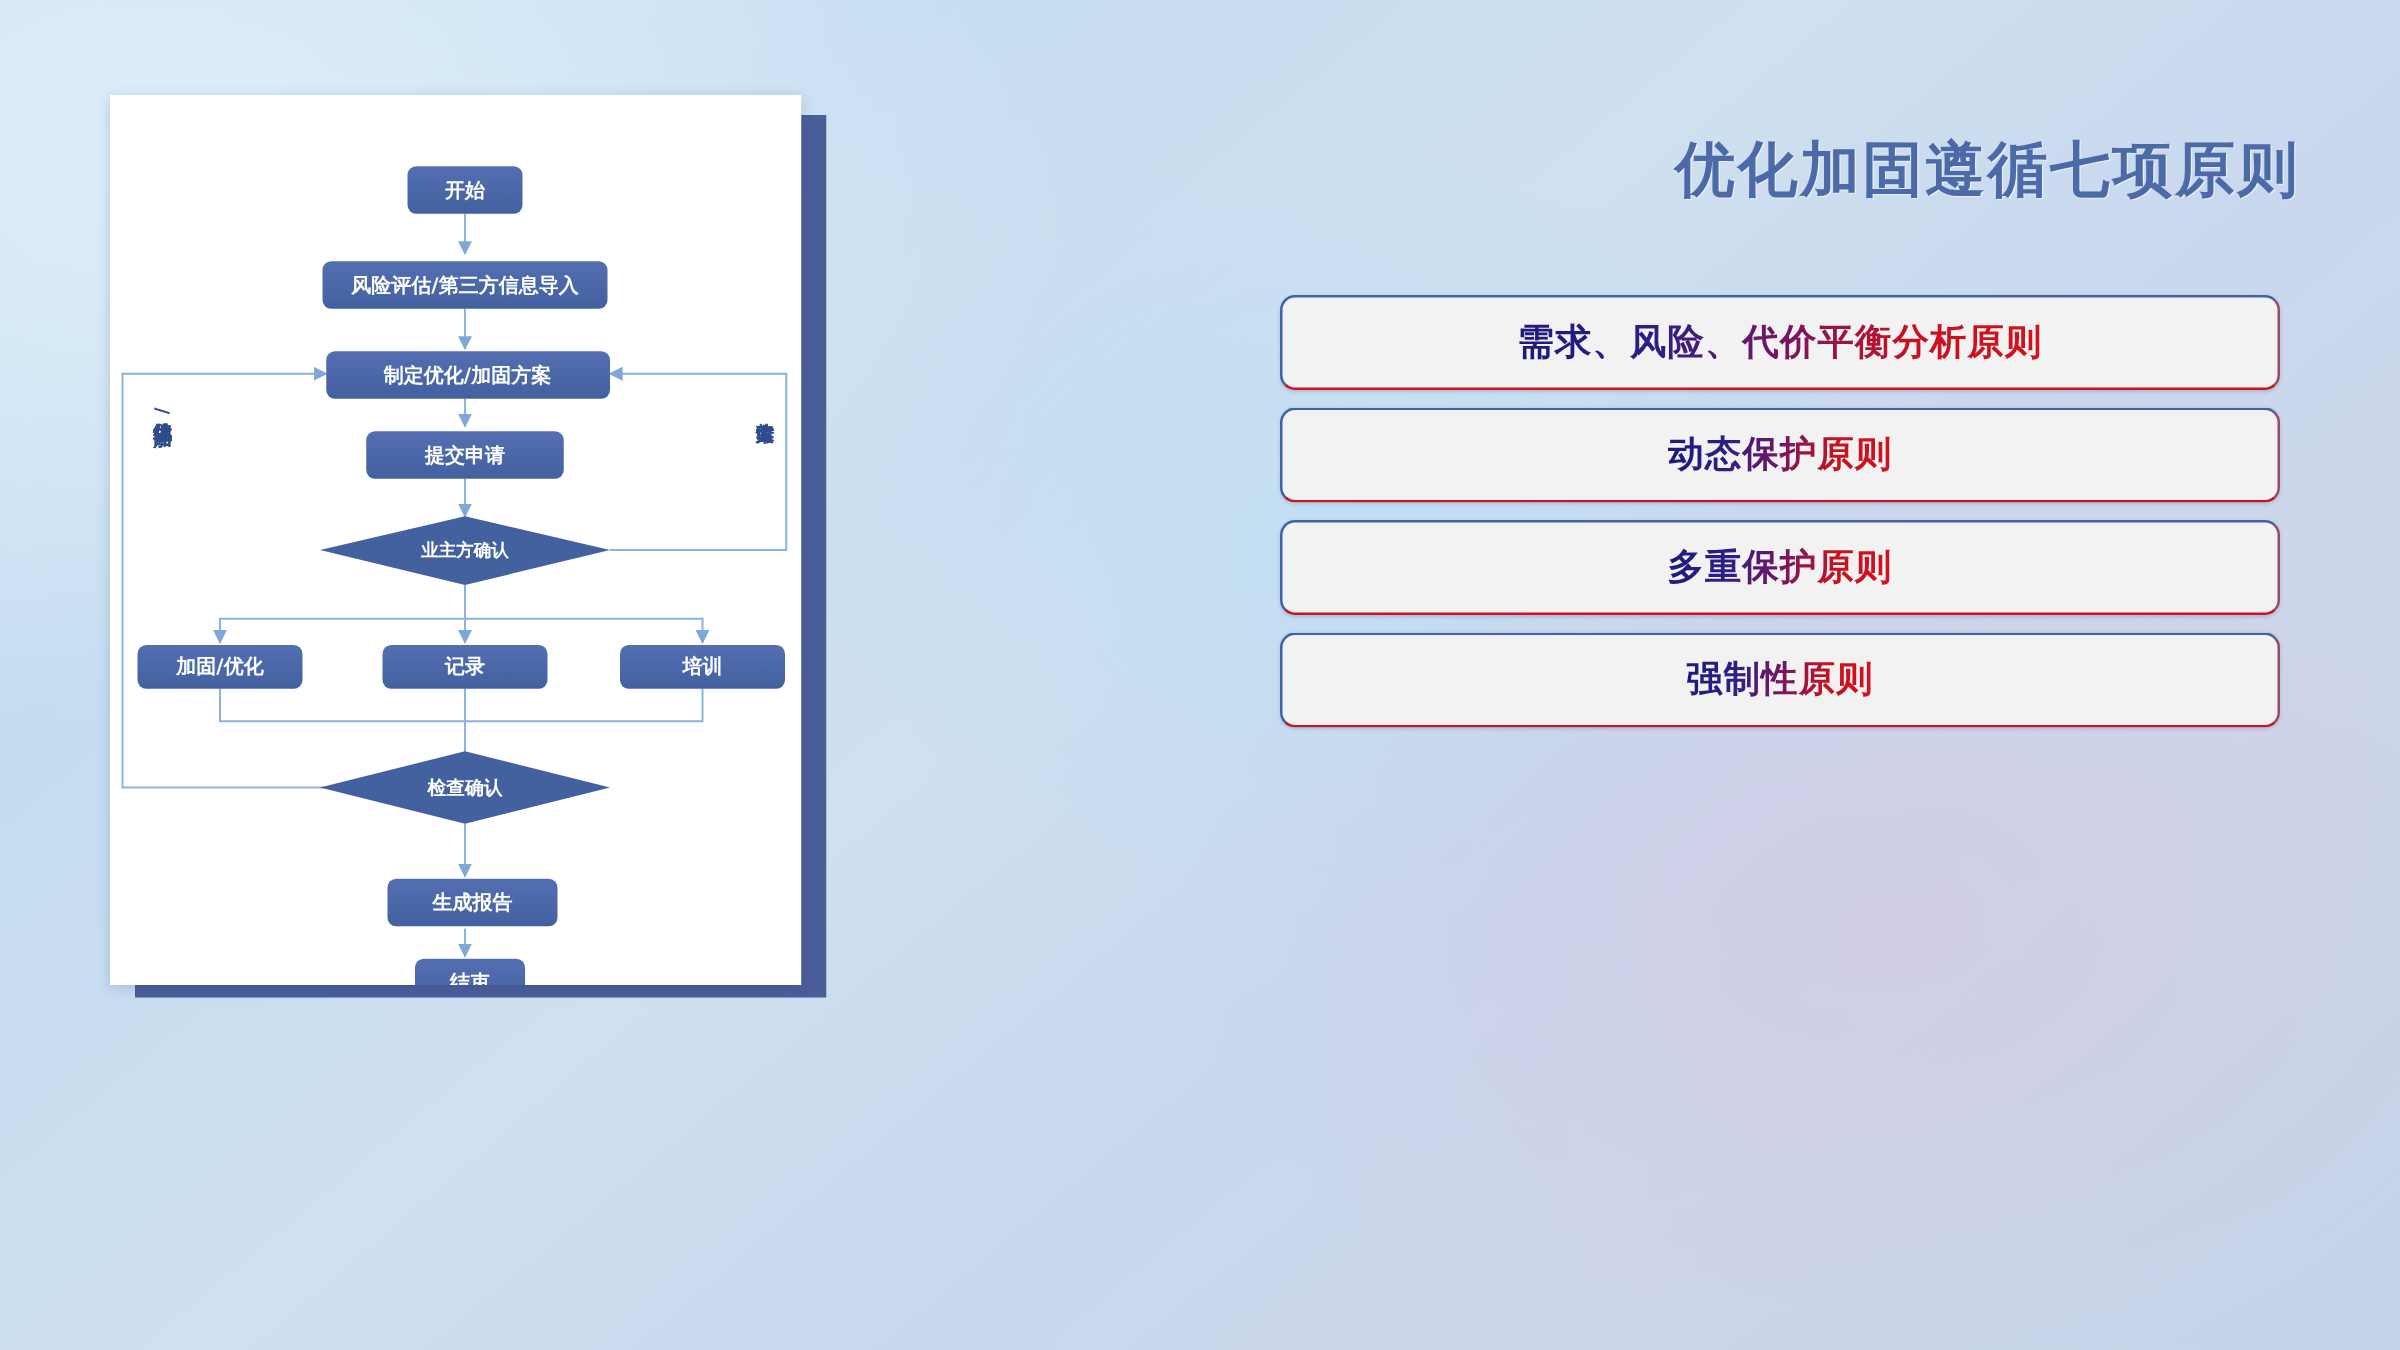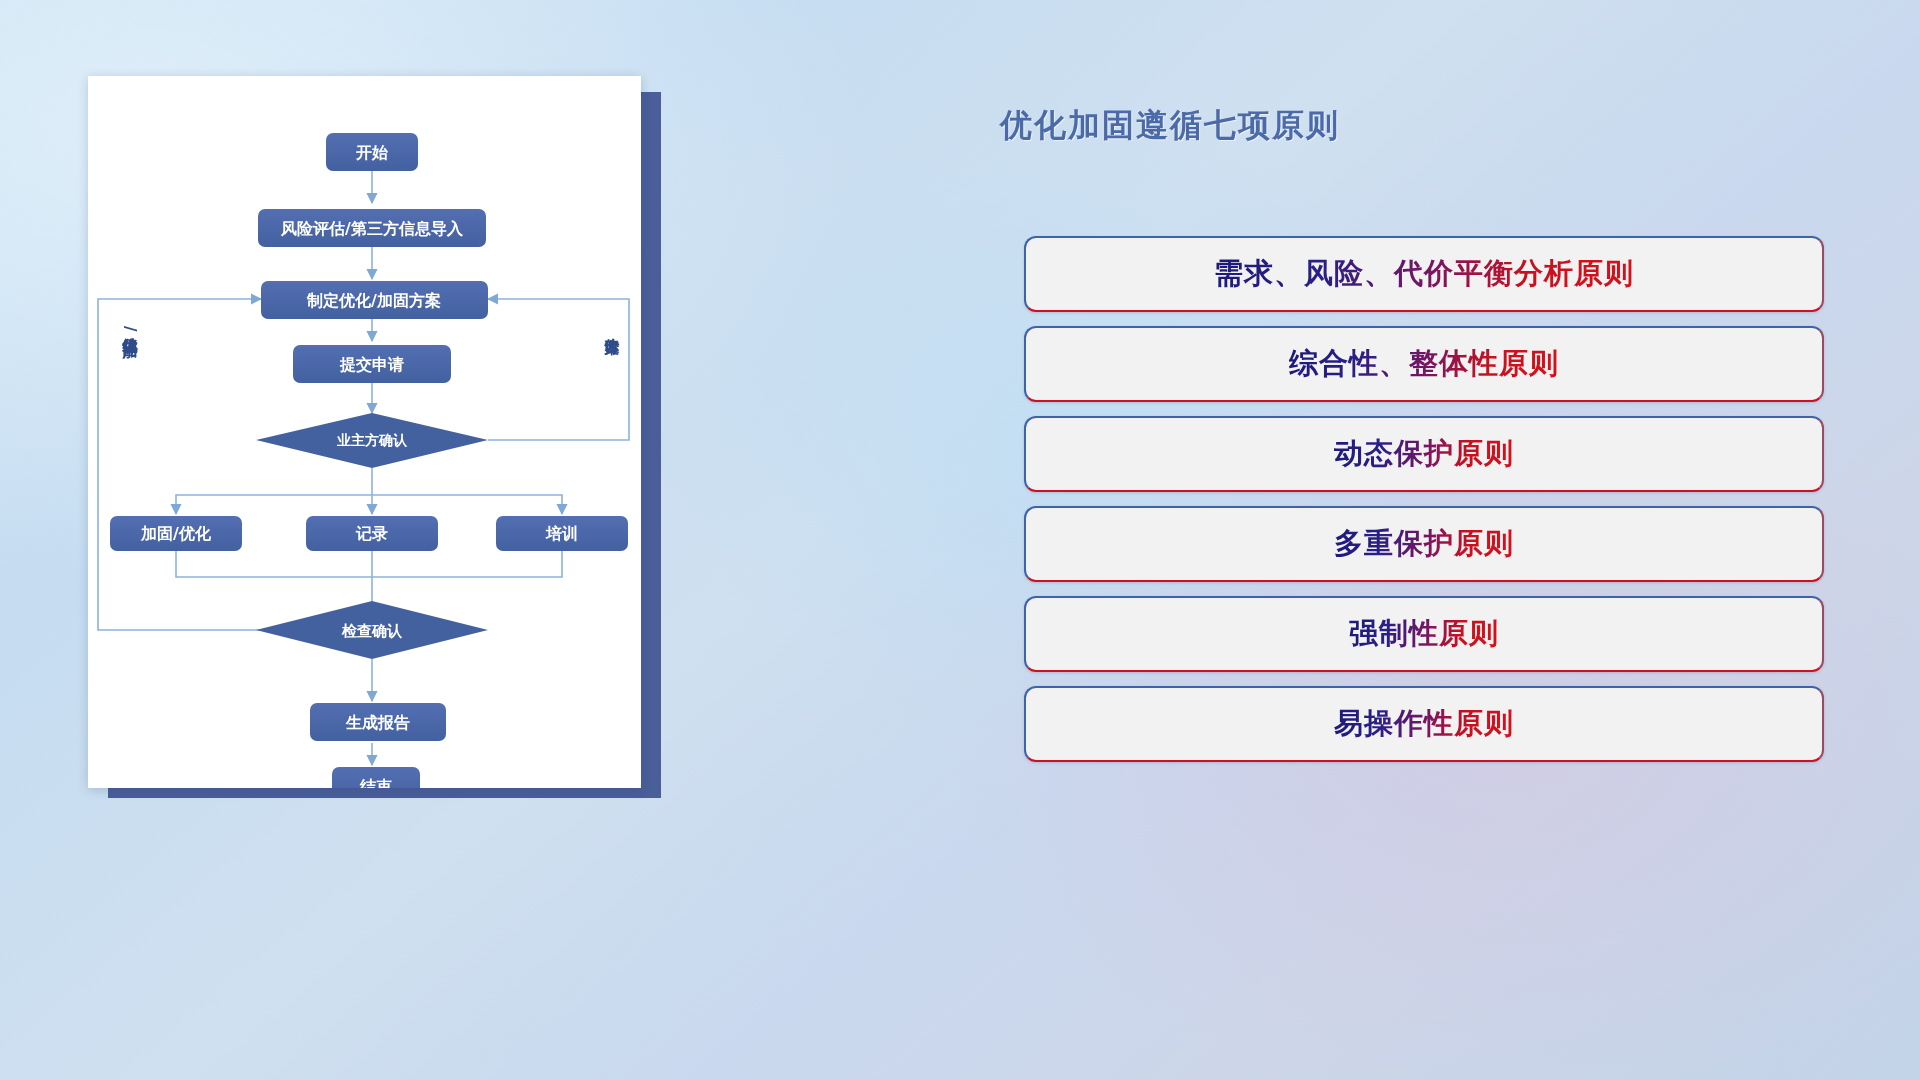--- a/index.html
+++ b/index.html
@@ -33,23 +33,23 @@
   }
   .side-txt{
     font-family:"DejaVu Sans","Liberation Sans",sans-serif;
     font-weight:bold; fill:#2f4c8a; font-size:15px;
   }
 
   
   #right-pane{ position:absolute; left:1000px; top:0; width:920px; height:1080px; z-index:3; }
 
   #deck-title{
-    position:absolute; left:0; top:104px; width:840px; text-align:left;
-    font-family:"DejaVu Sans","Liberation Sans",sans-serif;
-    font-size:32px; font-weight:bold; letter-spacing:2px;
+    position:absolute; left:0; top:104px; width:840px; text-align:right;
+    font-family:"DejaVu Sans","Liberation Sans",sans-serif;
+    font-size:48px; font-weight:bold; letter-spacing:2px;
     color:#4c6aa8;
     text-shadow:1px 1px 0 rgba(255,255,255,.55);
   }
 
   #principle-list{ position:absolute; left:24px; top:236px; width:800px; }
 
   .principle-card{
     position:relative; height:76px; margin-bottom:14px;
     background:#f2f2f2;
     border-radius:12px;
@@ -177,35 +177,29 @@
 <div id="right-pane">
 
   <div id="deck-title">优化加固遵循七项原则</div>
 
   <div id="principle-list">
 
     <div class="principle-card">
       <span class="principle-label">需求、风险、代价平衡分析原则</span>
     </div>
 
-    <div class="principle-card">
-      <span class="principle-label">综合性、整体性原则</span>
-    </div>
 
     <div class="principle-card">
       <span class="principle-label">动态保护原则</span>
     </div>
 
     <div class="principle-card">
       <span class="principle-label">多重保护原则</span>
     </div>
 
 
     <div class="principle-card">
       <span class="principle-label">强制性原则</span>
     </div>
 
-    <div class="principle-card">
-      <span class="principle-label">易操作性原则</span>
-    </div>
 
   </div>
 </div>
 
 </body></html>

